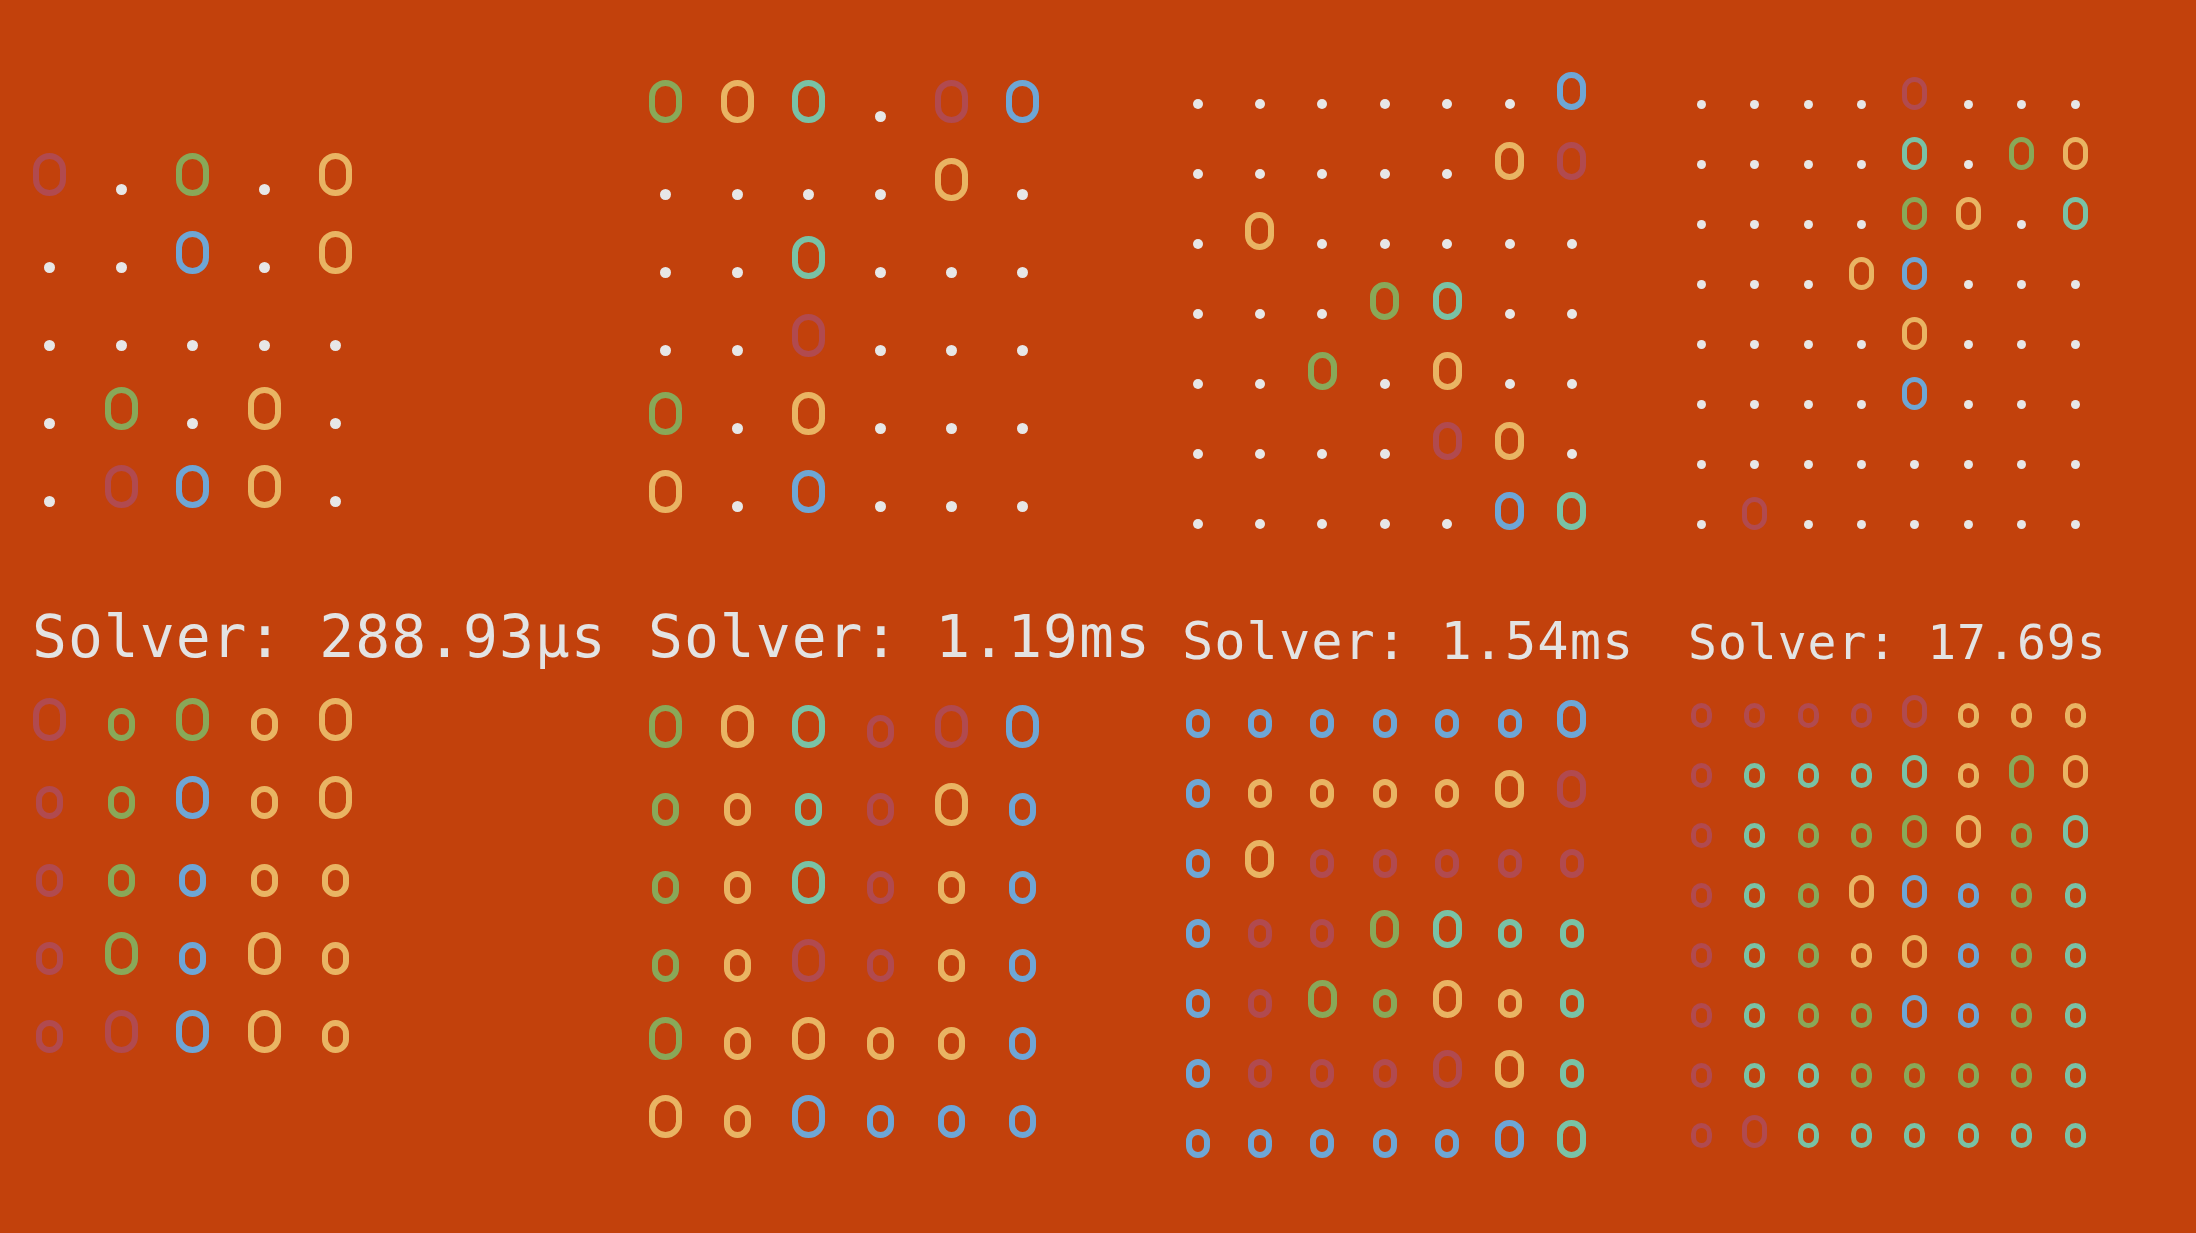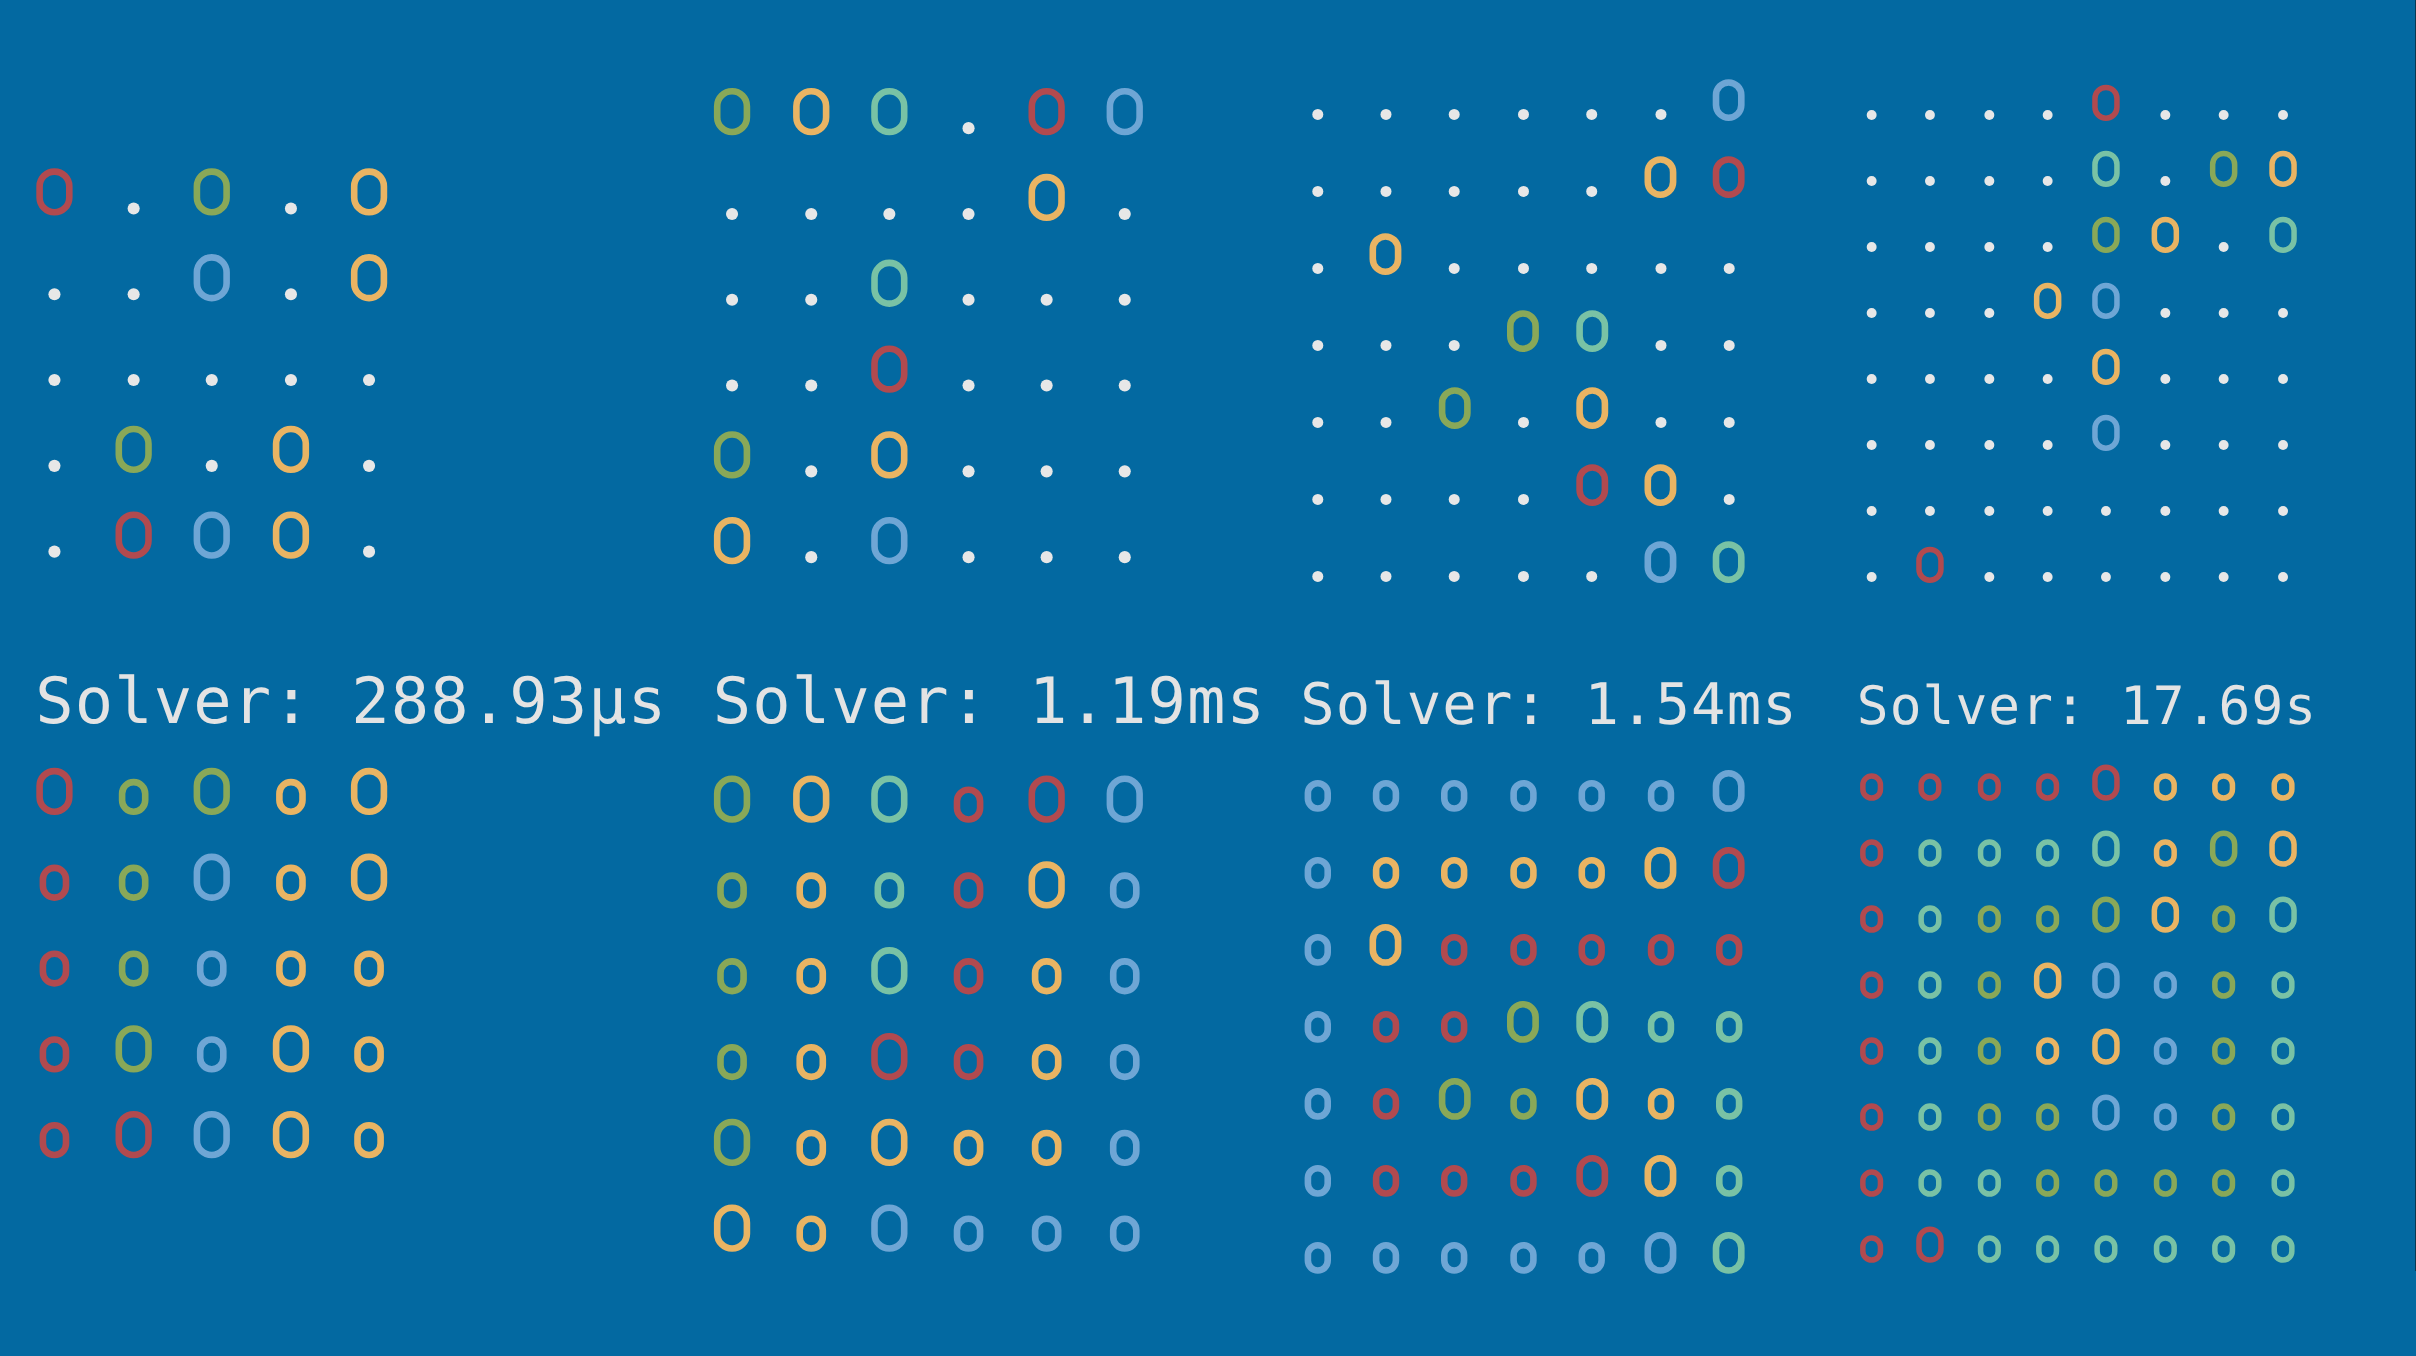--- a/index.html
+++ b/index.html
@@ -44,21 +44,21 @@
     left:calc((var(--adv) - var(--dot)) / 2);
   }
   .solver-label{
     position:absolute;left:0;
     font-size:var(--fs);line-height:1;letter-spacing:1px;white-space:pre;
   }
 </style>
 </head>
 <body>
 
-<div class="screen" style="background: #0369a1;">
+<div class="screen" style="background: #c2410c;">
     <div class="panel p1">
       <div class="grid puzzle">
         <div class="grid-row">
           <div class="cell">
             <span class="ring-big" style="color: rgb(177, 74, 79);"></span>
           </div>
           <div class="cell">
             <span class="empty-dot" style="color: rgb(231, 231, 231);"></span>
           </div>
           <div class="cell">

